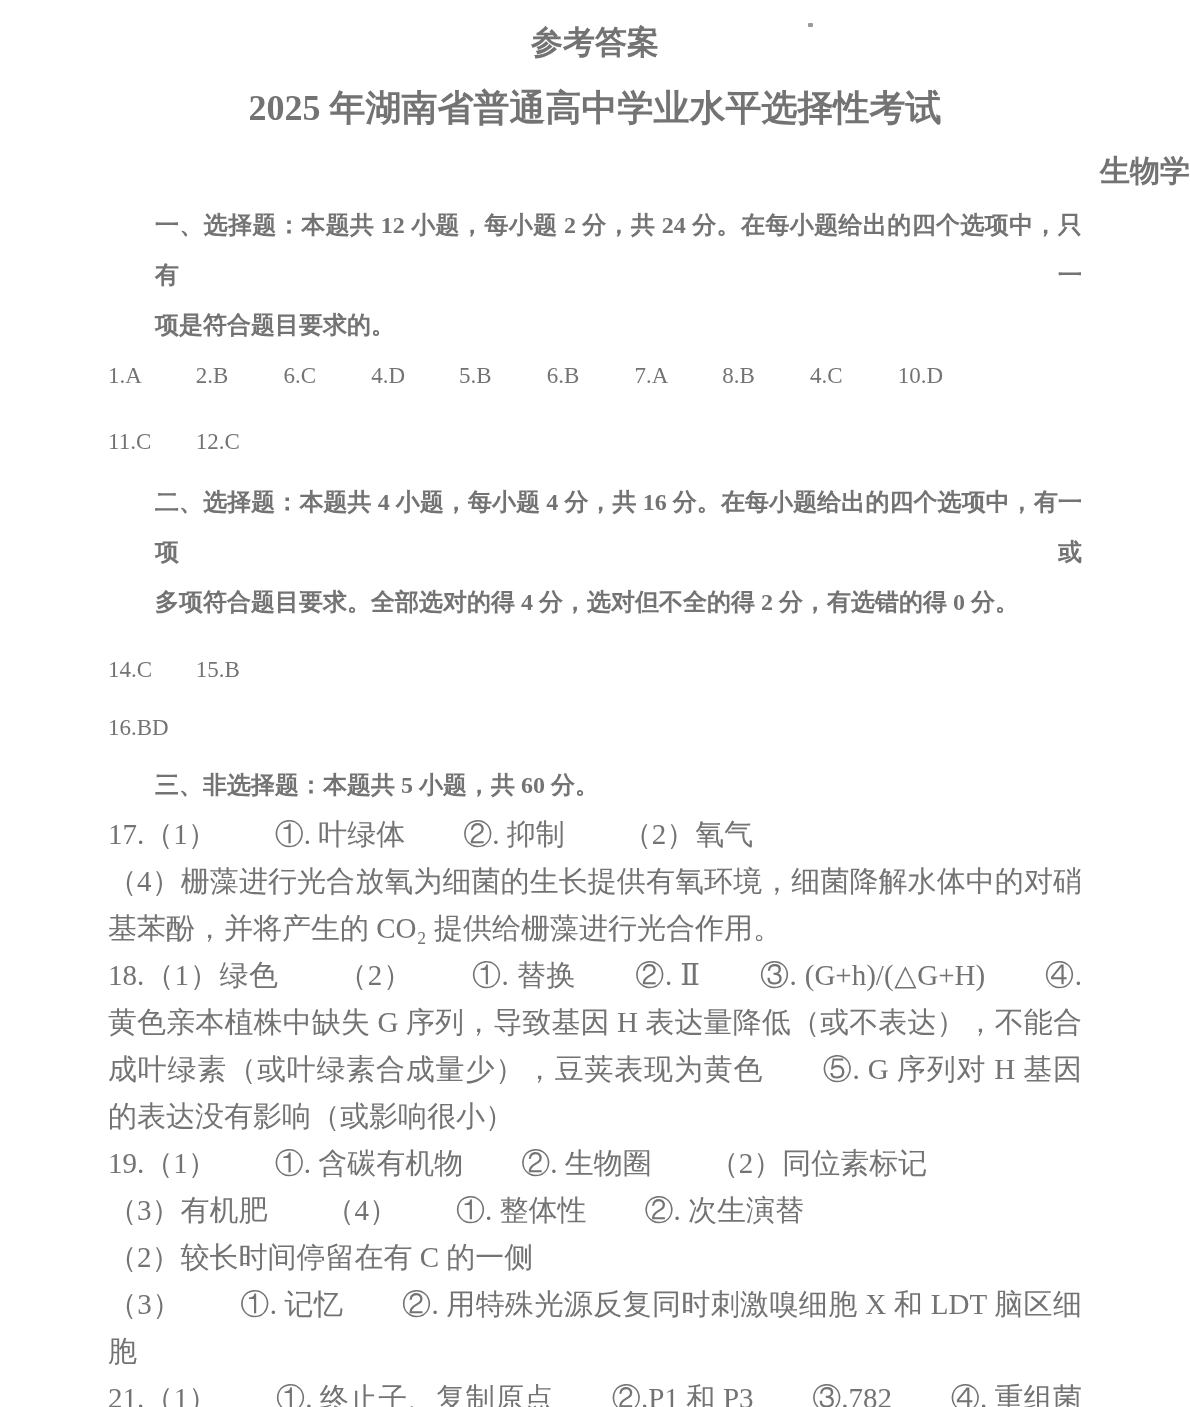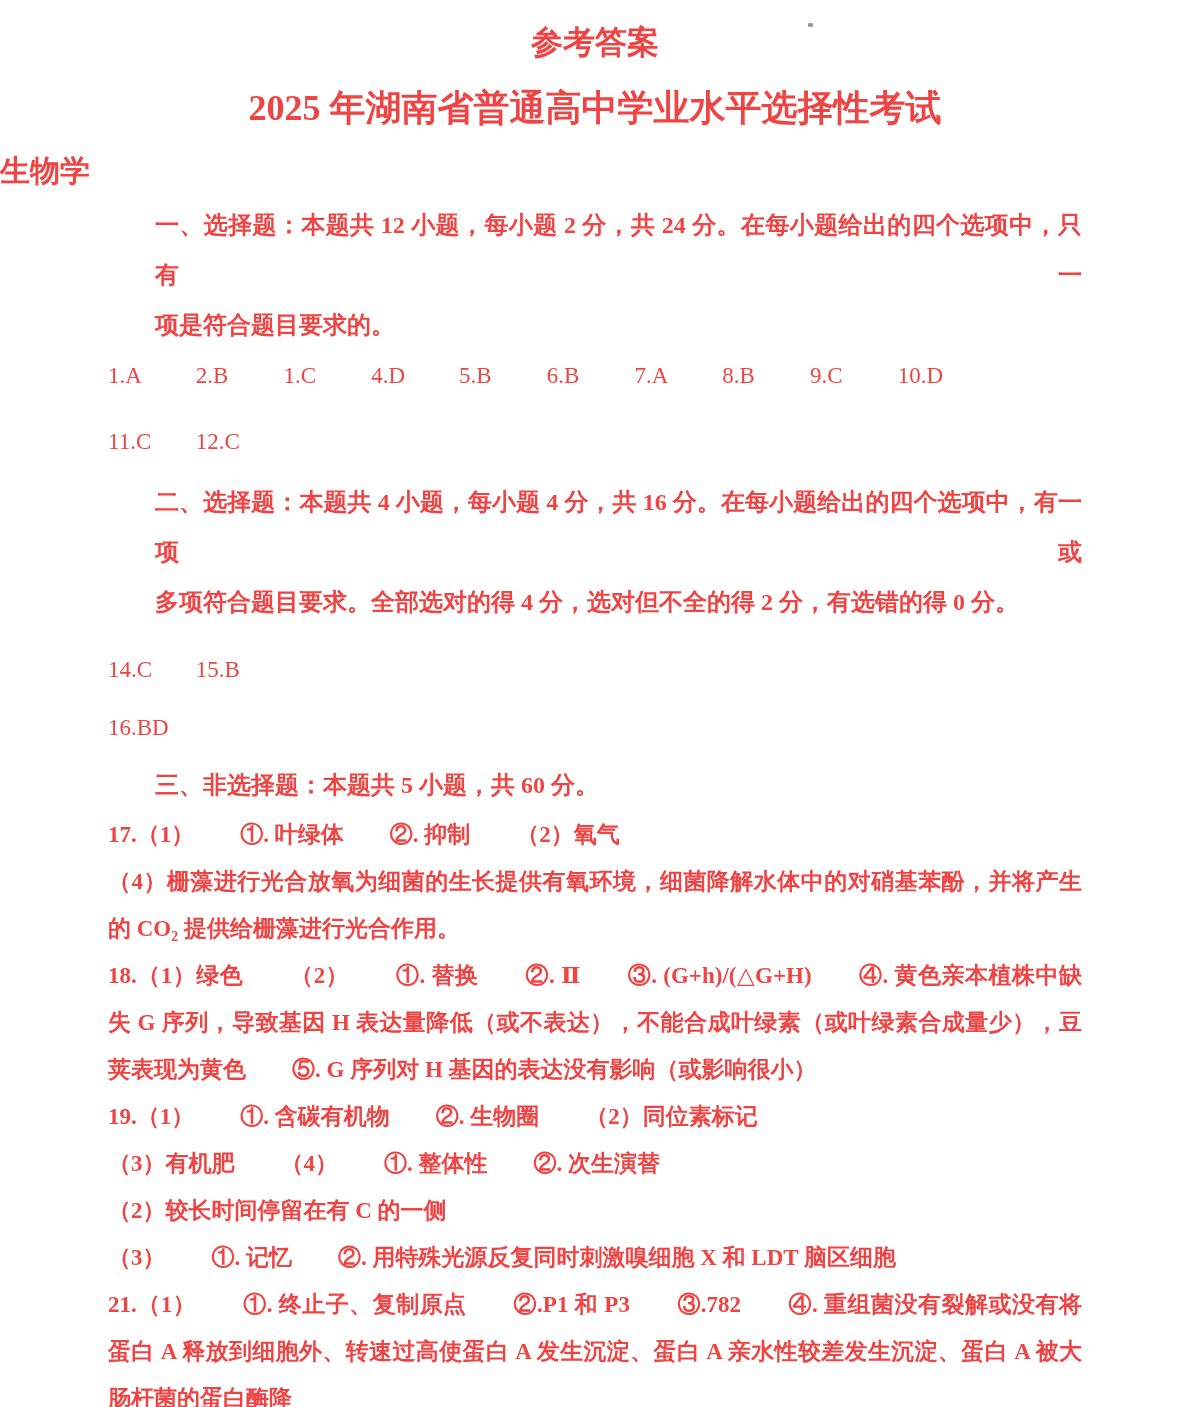--- a/index.html
+++ b/index.html
@@ -2,60 +2,59 @@
 <html><head>
 <meta charset="utf-8">
 <style>
   html, body { margin: 0; padding: 0; background: #e8e8e8; }
   .page {
     position: relative;
     width: 1190px;
     height: 1407px;
     margin: 0 auto;
     background: #ffffff;
-    color: #ef4444;
+    color: #737373;
     font-family: "Liberation Serif", "DejaVu Serif", serif;
     overflow: hidden;
   }
   .content { margin: 0 108px; width: 974px; }
 
   .doc-title {
     margin: 22px 0 0; font-size: 32px; line-height: 40px;
     font-weight: 700; text-align: center;
   }
   .doc-subtitle {
     margin: 27px 0 0; font-size: 36px; line-height: 38px;
     font-weight: 700; text-align: center;
   }
   .doc-subject {
     margin: 25px 0 0; font-size: 30px; line-height: 38px;
-    font-weight: 700; text-align: left;
+    font-weight: 700; text-align: right;
   }
 
   .sec-header { font-weight: 700; font-size: 24px; line-height: 50px; }
   .sec-header .hline { text-align: left; margin-left: 47px; }
   .sec-header .stretch { text-align: justify; text-align-last: justify; }
 
   #s1-header { margin-top: 10px; }
   #s2-header { margin-top: 20px; }
   #s3-header { margin-top: 17px; }
 
   .mc-row { font-size: 23px; line-height: 30px; white-space: nowrap; }
   .mc-row .mc { display: inline-block; width: 82px; }
   .mc-row .mc:last-child { width: auto; }
   #s1-row1 { margin-top: 11px; }
   #s1-row2 { margin-top: 36px; }
   #s2-row13 { margin-top: 17px; }
   #s2-row1415 { margin-top: 28px; }
   #s2-row16 { margin-top: 28px; }
 
   .ans {
-    margin: 0; font-size: 23px; line-height: 47px;
+    margin: 0; font-size: 29px; line-height: 47px;
     text-align: justify;
-    font-weight: bold;
   }
   #q17-p1 { margin-top: 1px; }
 
   .speck {
     position: absolute; left: 808px; top: 23px;
     width: 5px; height: 4px; background: #9a9a9a; border-radius: 1px;
   }
 </style>
 </head>
 <body>
@@ -70,27 +69,27 @@
   <div class="content">
 
     <div class="sec-header" id="s1-header">
       <div class="hline stretch">一、选择题：本题共 12 小题，每小题 2 分，共 24 分。在每小题给出的四个选项中，只有一</div>
       <div class="hline">项是符合题目要求的。</div>
     </div>
 
     <div class="mc-row" id="s1-row1">
       <span class="mc">1.A</span>
       <span class="mc">2.B</span>
-      <span class="mc">1.C</span>
+      <span class="mc">6.C</span>
       <span class="mc">4.D</span>
       <span class="mc">5.B</span>
       <span class="mc">6.B</span>
       <span class="mc">7.A</span>
       <span class="mc">8.B</span>
-      <span class="mc">9.C</span>
+      <span class="mc">4.C</span>
       <span class="mc">10.D</span>
     </div>
 
     <div class="mc-row" id="s1-row2">
       <span class="mc">11.C</span>
       <span class="mc">12.C</span>
     </div>
 
     <div class="sec-header" id="s2-header">
       <div class="hline stretch">二、选择题：本题共 4 小题，每小题 4 分，共 16 分。在每小题给出的四个选项中，有一项或</div>

